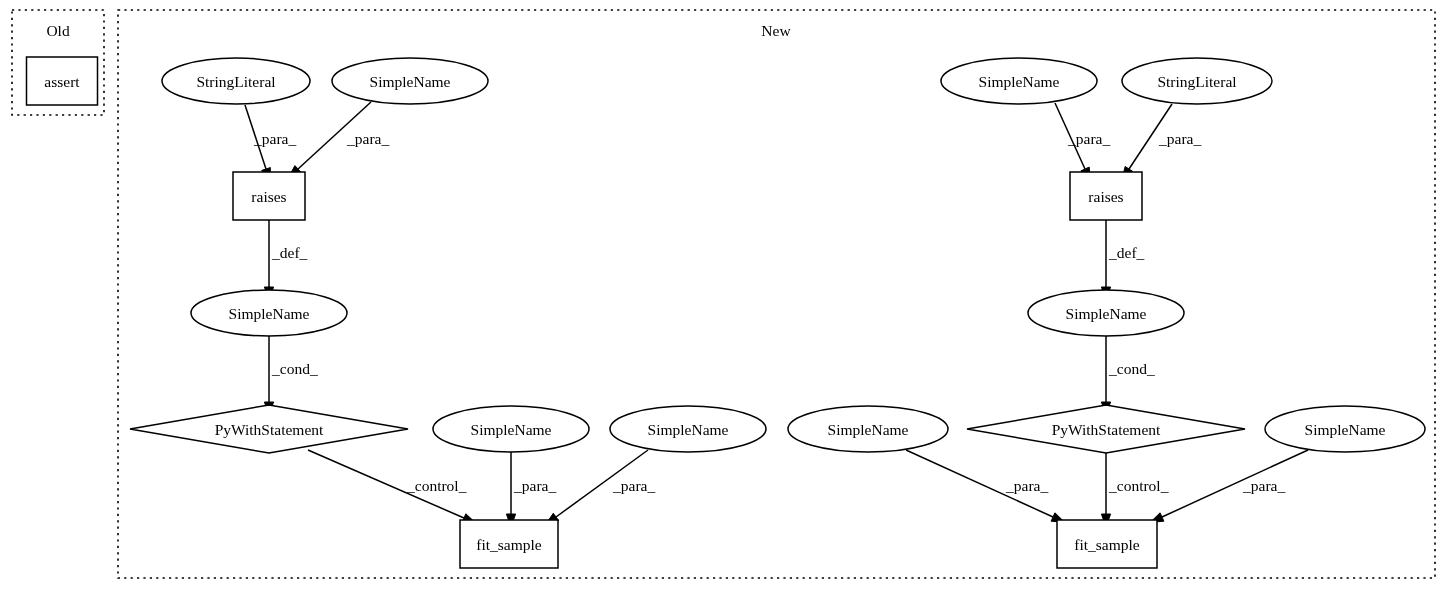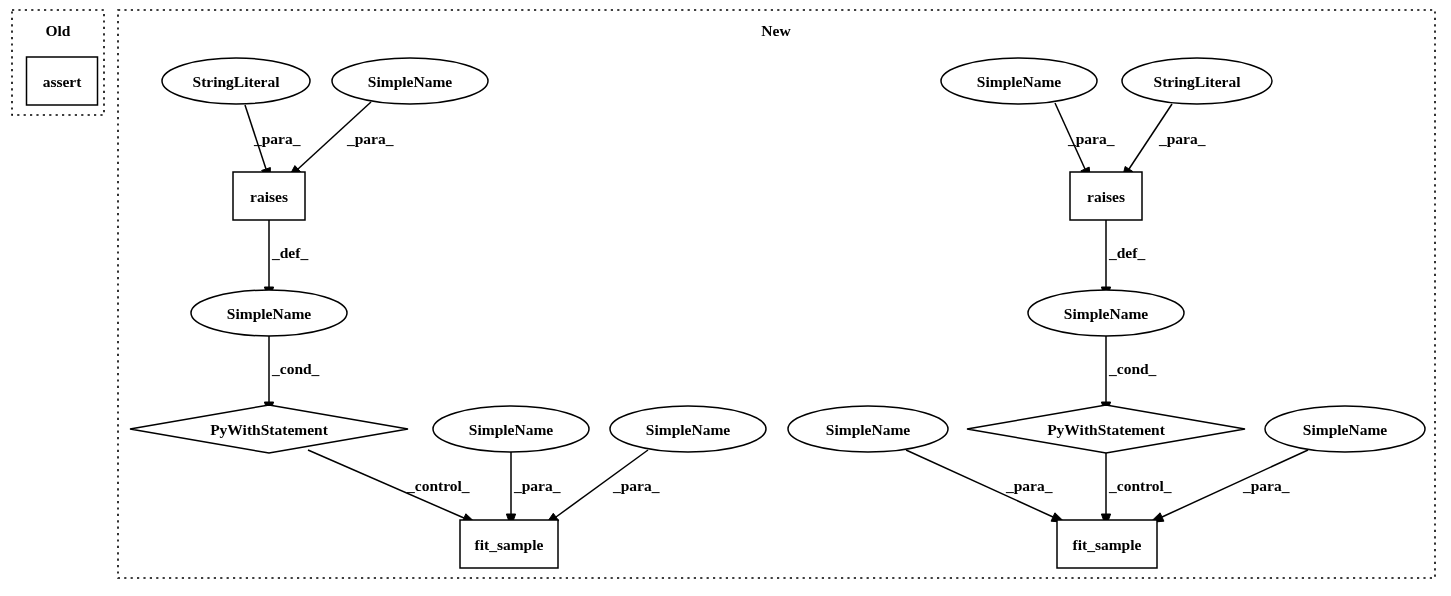--- a/index.html
+++ b/index.html
@@ -10,21 +10,20 @@
   body {
     width: 1451px;
     height: 596px;
     font-family: "Liberation Serif", "DejaVu Serif", serif;
     overflow: hidden;
   }
   #diagram-root {
     position: relative;
     width: 1451px;
     height: 596px;
-    font-weight: bold;
   }
   svg#graph {
     display: block;
     width: 1451px;
     height: 596px;
   }
   .cluster-border {
     fill: none;
     stroke: #000000;
     stroke-width: 1.6;

